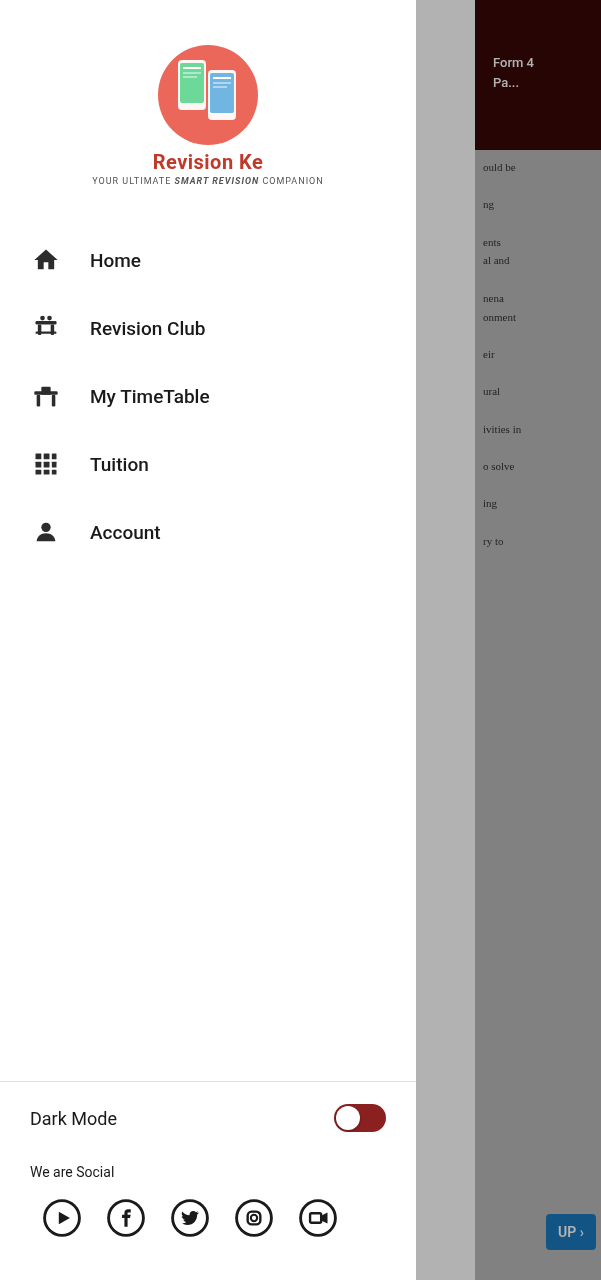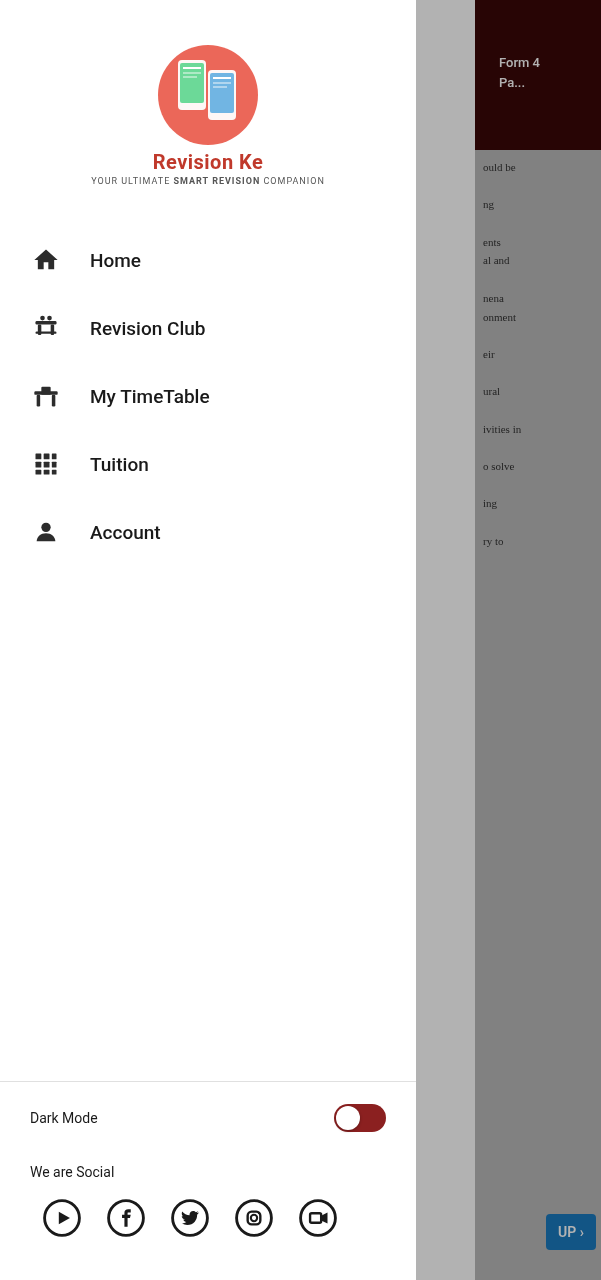--- a/index.html
+++ b/index.html
@@ -66,20 +66,21 @@
     .logo-tagline {
       color: #555;
       font-size: 9px;
       letter-spacing: 1px;
       text-transform: uppercase;
       margin-top: 2px;
     }
 
     .logo-tagline span.bold {
       font-weight: 700;
+      font-style: italic;
     }
 
     
     .nav-menu {
       flex: 1;
       padding: 20px 0;
     }
 
     .nav-item {
       display: flex;
@@ -119,21 +120,21 @@
 
     
     .dark-mode-row {
       display: flex;
       align-items: center;
       justify-content: space-between;
       padding: 22px 30px;
     }
 
     .dark-mode-label {
-      font-size: 14px;
+      font-size: 18px;
       color: #1a1a1a;
       font-weight: 400;
     }
 
     .toggle-track {
       width: 52px;
       height: 28px;
       background: #8b2020;
       border-radius: 14px;
       position: relative;
@@ -199,21 +200,21 @@
       overflow: hidden;
     }
 
     .bg-header-bar {
       width: 100%;
       height: 150px;
       background: #3a0808;
       display: flex;
       flex-direction: column;
       justify-content: center;
-      padding: 24px;
+      padding: 18px;
     }
 
     .bg-header-text {
       color: #fff;
       font-size: 13px;
       font-weight: 500;
       margin-bottom: 5px;
     }
 
     .bg-body-text {

